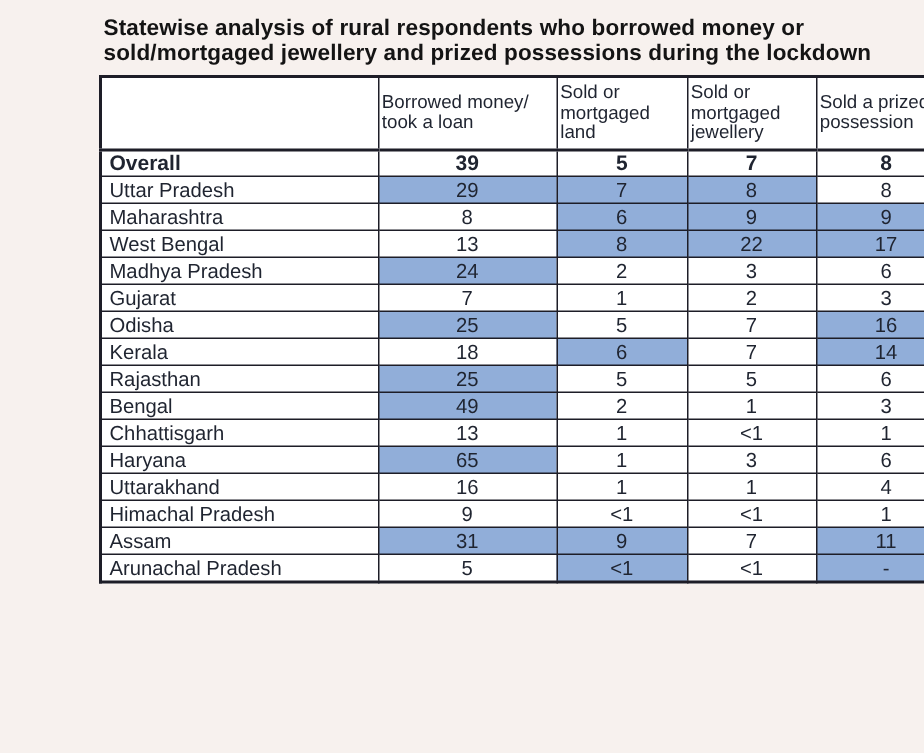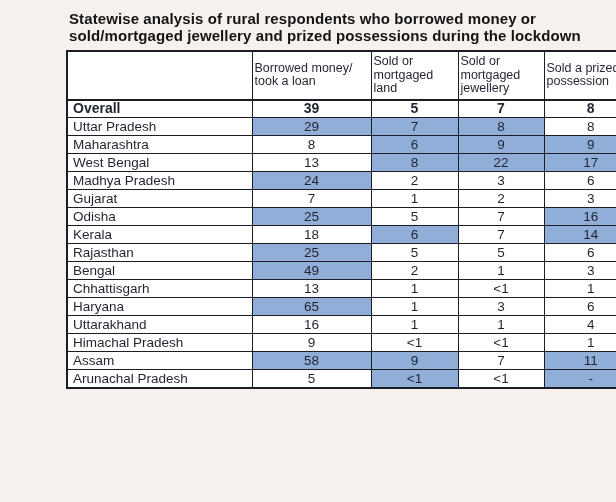--- a/index.html
+++ b/index.html
@@ -204,21 +204,21 @@
         </tr>
         <tr>
           <td class="state">Himachal Pradesh</td>
           <td class="num">9</td>
           <td class="num">&lt;1</td>
           <td class="num">&lt;1</td>
           <td class="num">1</td>
         </tr>
         <tr>
           <td class="state">Assam</td>
-          <td class="num hl">58</td>
+          <td class="num hl">31</td>
           <td class="num hl">9</td>
           <td class="num">7</td>
           <td class="num hl">11</td>
         </tr>
         <tr>
           <td class="state">Arunachal Pradesh</td>
           <td class="num">5</td>
           <td class="num hl">&lt;1</td>
           <td class="num">&lt;1</td>
           <td class="num hl">-</td>

